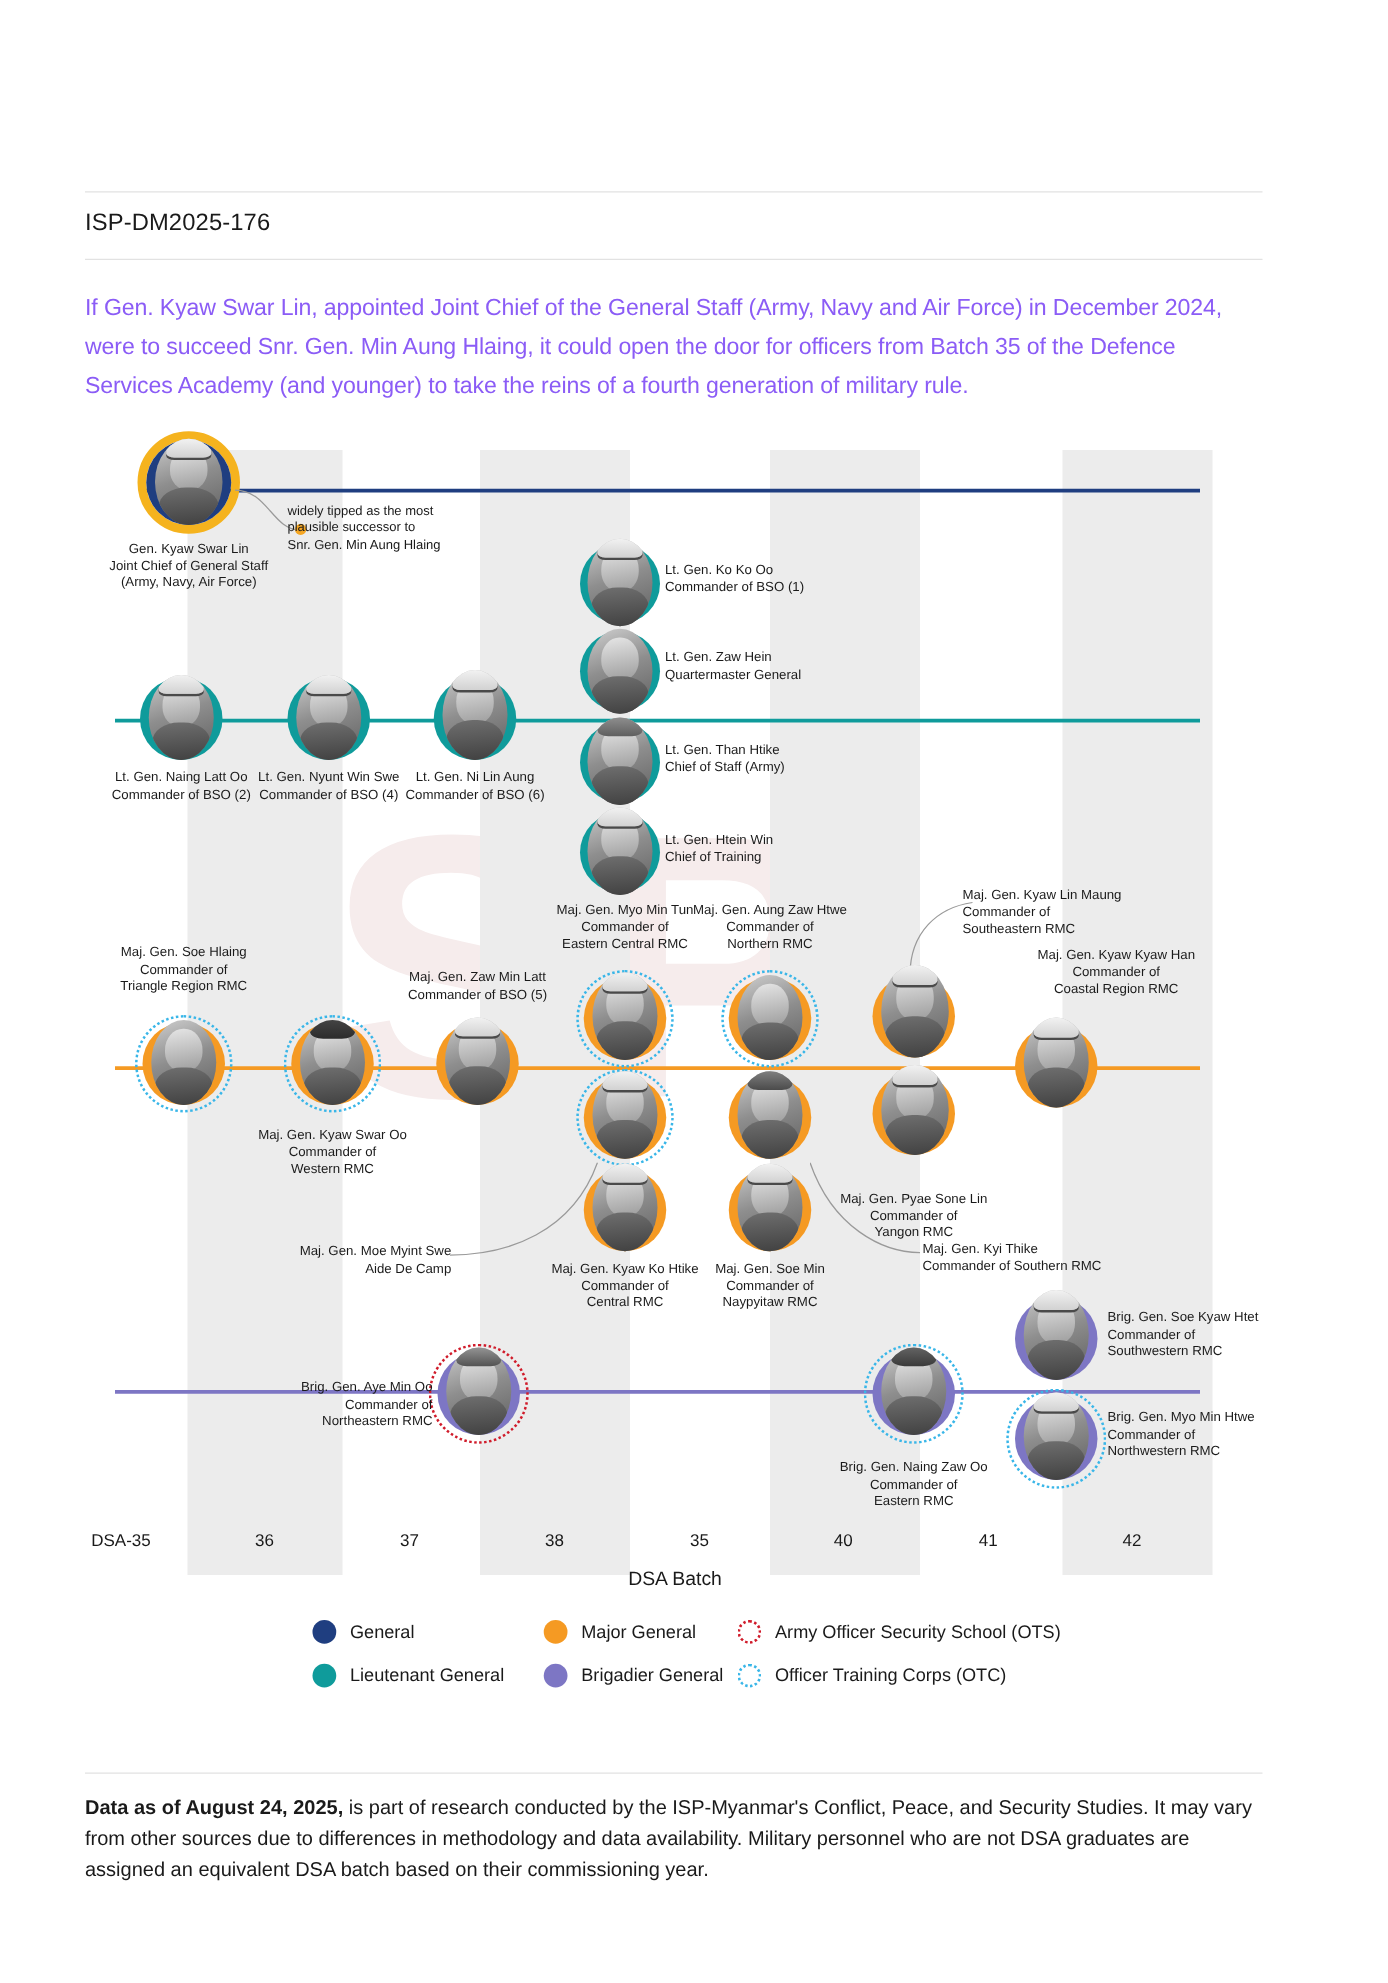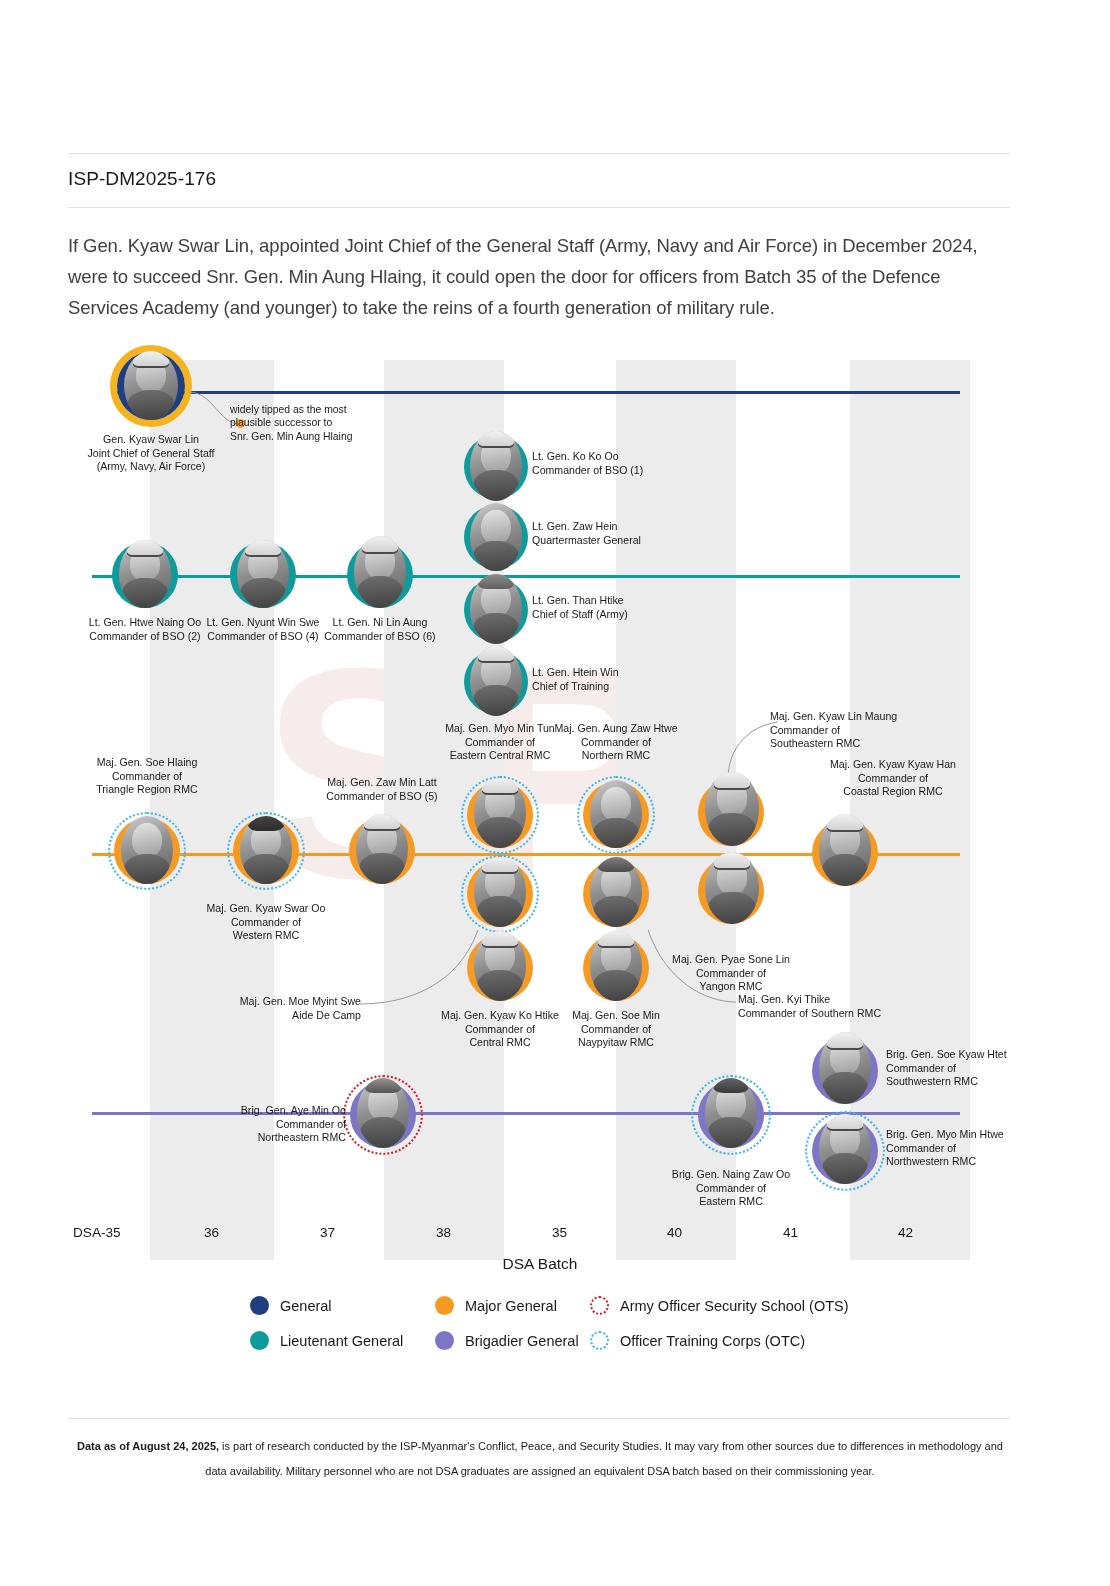--- a/index.html
+++ b/index.html
@@ -23,26 +23,26 @@
 
   .rule { position: absolute; left: 68px; width: 942px; height: 1px; background: #e2e2e2; }
   .rule-1 { top: 153px; }
   .rule-2 { top: 207px; }
   .rule-3 { top: 1418px; }
 
   .docid { position: absolute; left: 68px; top: 168px; font-size: 19px; color: #1a1a1a; letter-spacing: 0.1px; }
 
   .lede {
     position: absolute; left: 68px; top: 230px; width: 944px;
-    font-size: 18.5px; line-height: 31px; color: #404040; letter-spacing: -0.1px;
+    font-size: 18.5px; line-height: 31px; color: #8b5cf6; letter-spacing: -0.1px;
   }
 
   .footnote {
     position: absolute; left: 68px; top: 1434px; width: 944px;
-    font-size: 11px; line-height: 25px; color: #1a1a1a; text-align: center;
+    font-size: 16px; line-height: 25px; color: #1a1a1a;
   }
   .footnote b { font-weight: 700; }
 
   
   #chart { position: absolute; left: 0; top: 330px; width: 1110px; height: 920px; }
   .band { position: absolute; top: 30px; height: 900px; background: #ececec; }
   .watermark {
     position: absolute; left: 170px; top: 270px;
     font-size: 300px; font-weight: 700; color: #f6ecec;
     letter-spacing: 8px; font-family: "Liberation Sans", sans-serif;
@@ -154,21 +154,21 @@
       <div>plausible successor to</div>
       <div>Snr. Gen. Min Aung Hlaing</div>
     </div>
 
     <div class="node" style="left:112px; top:212px;">
       <div class="disc" style="left:0; top:0; width:66px; height:66px; background:#0f9b9b;"></div>
       <div class="face" style="left:7px; top:-2px; width:52px; height:68px;">
         <div class="cap"></div>
       </div>
       <div class="lbl c" style="left:-57px; top:74px; width:180px;">
-        <div class="nm">Lt. Gen. Htwe Naing Oo</div>
+        <div class="nm">Lt. Gen. Naing Latt Oo</div>
         <div>Commander of BSO (2)</div>
       </div>
     </div>
 
     <div class="node" style="left:230px; top:212px;">
       <div class="disc" style="left:0; top:0; width:66px; height:66px; background:#0f9b9b;"></div>
       <div class="face" style="left:7px; top:-2px; width:52px; height:68px;">
         <div class="cap"></div>
       </div>
       <div class="lbl c" style="left:-57px; top:74px; width:180px;">

